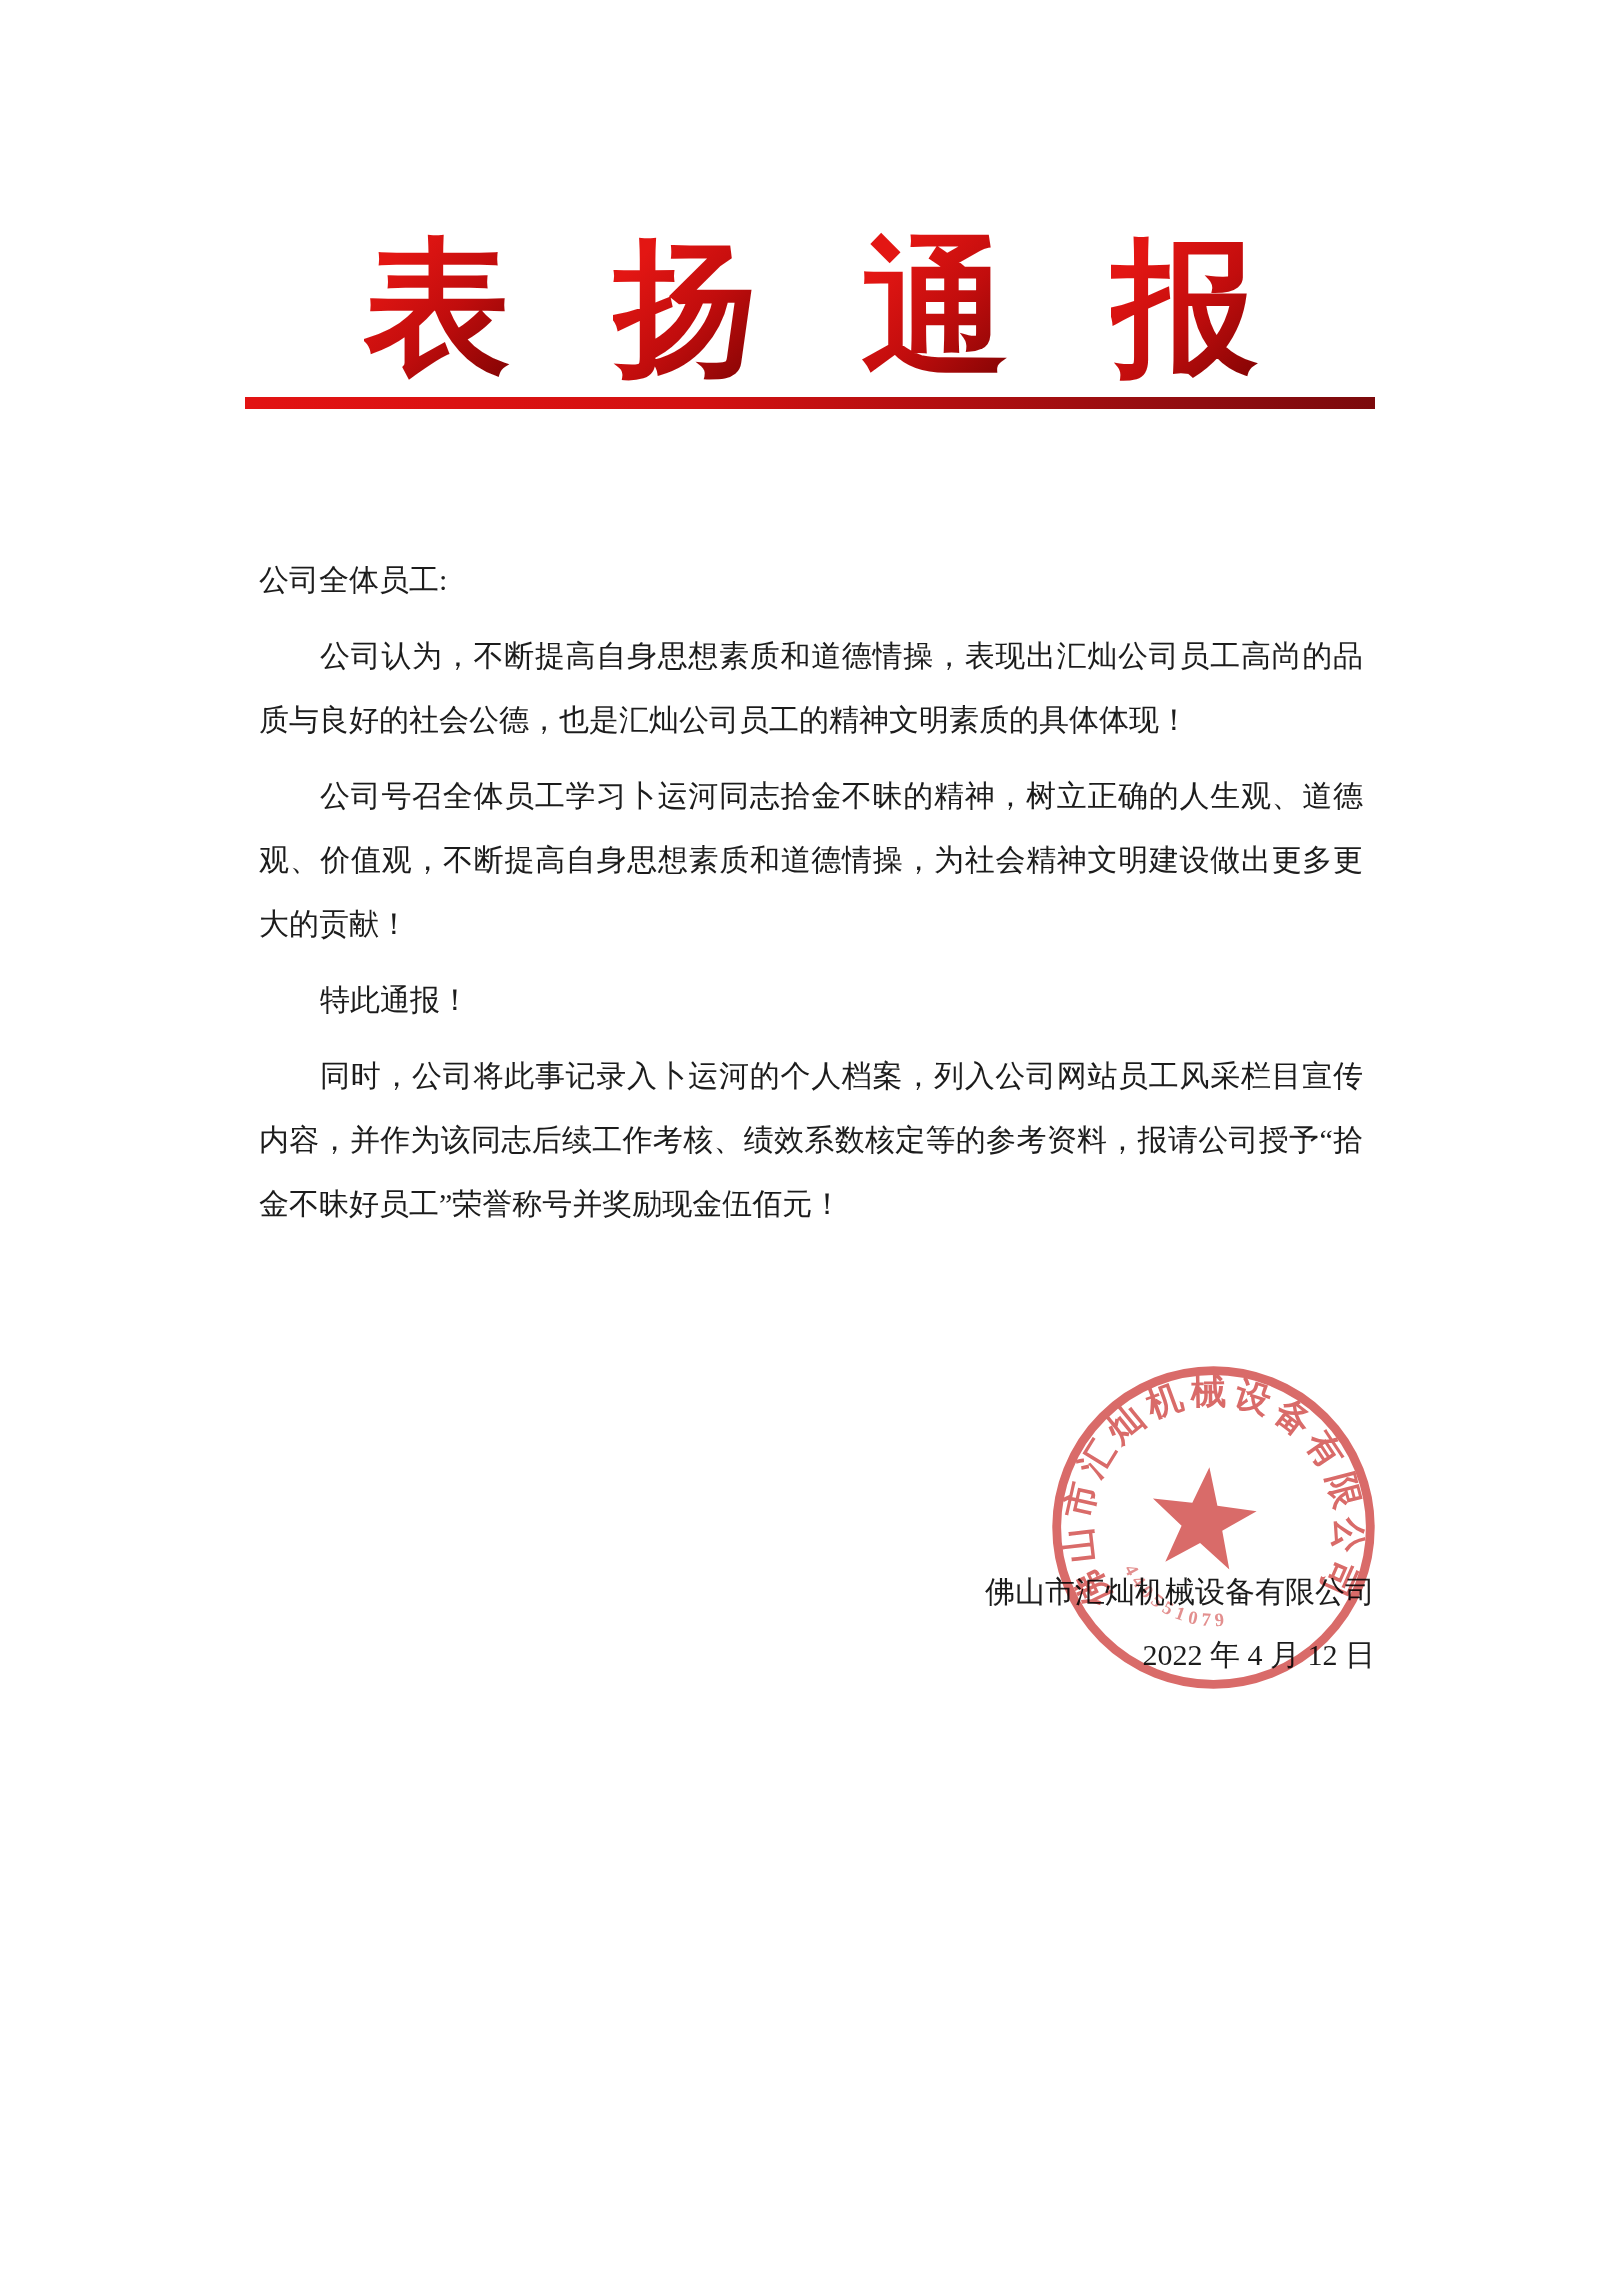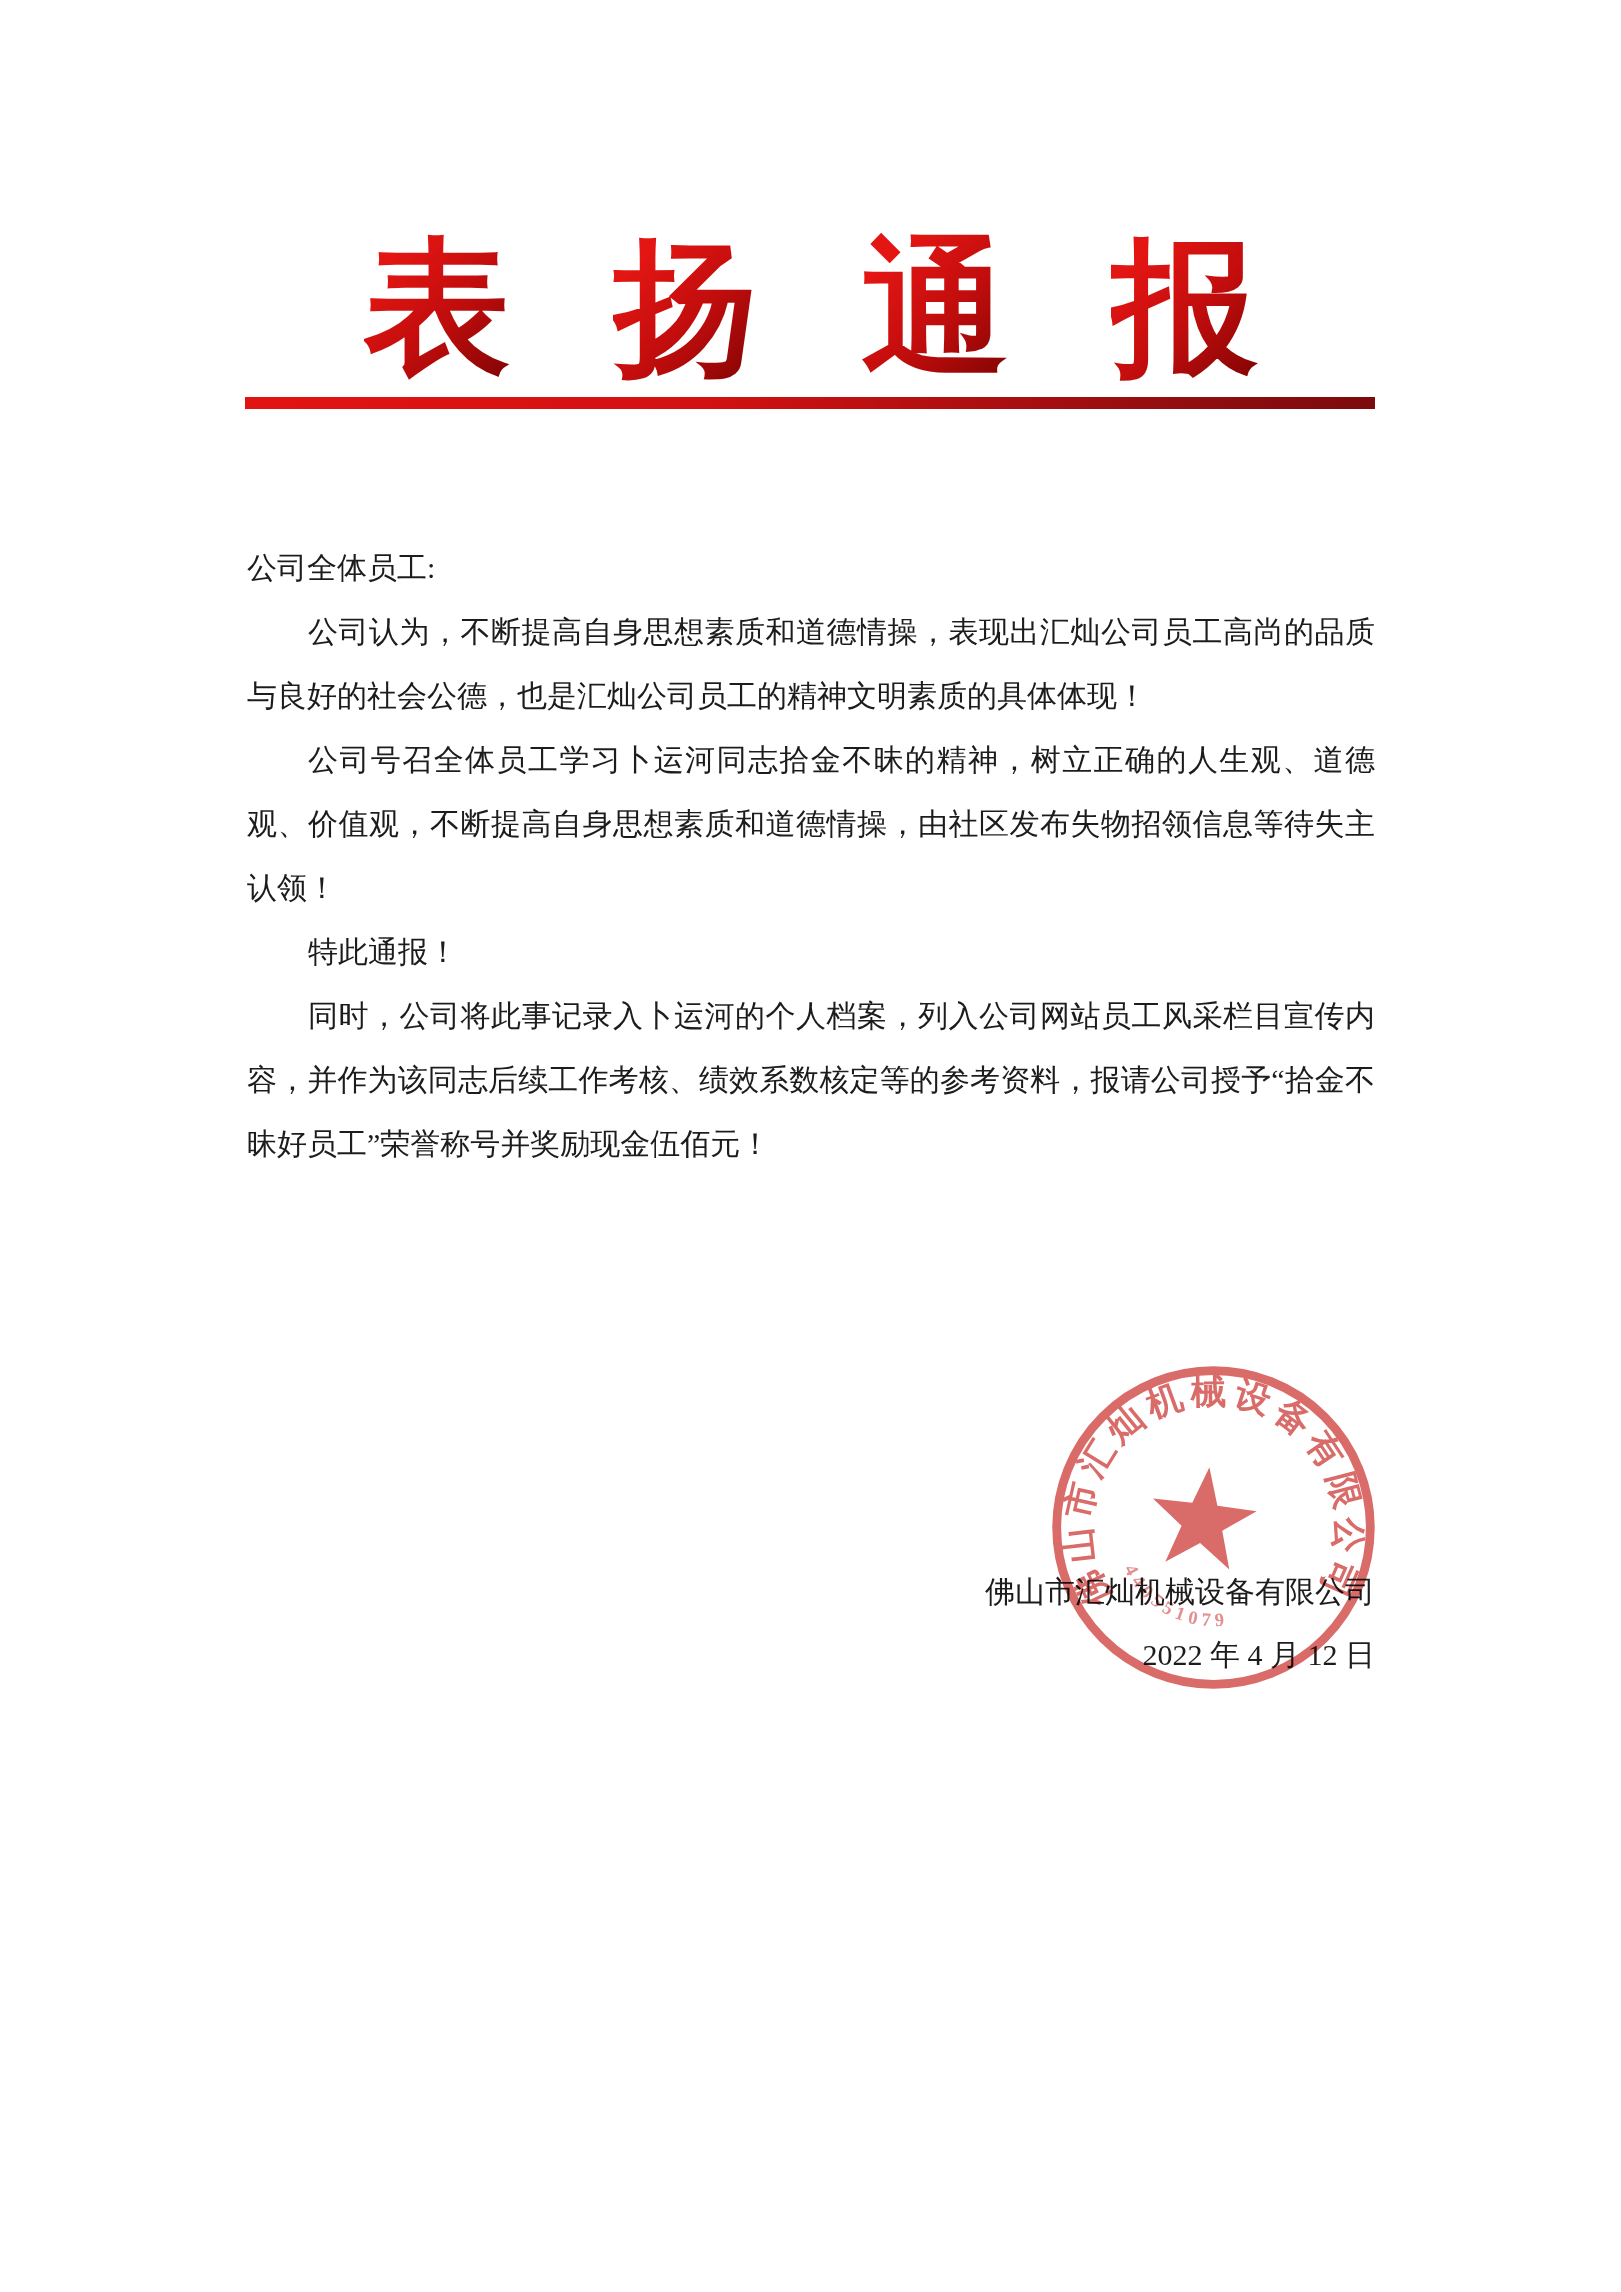--- a/index.html
+++ b/index.html
@@ -53,21 +53,21 @@
   
   .body-text {
     position: absolute;
     left: 247px;
     top: 536px;
     width: 1128px;
     font-size: 30px;
     line-height: 64px;
     text-align: justify;
   }
-  .body-text p { margin: 0; }
+  .body-text p { margin: 12px; }
   .body-text p.indented { text-indent: 61px; }
 
   
   .signature {
     position: absolute;
     left: 247px;
     top: 1560px;
     width: 1128px;
     text-align: right;
     font-size: 30px;
@@ -99,21 +99,21 @@
     <span class="title-char">扬</span>
     <span class="title-char">通</span>
     <span class="title-char">报</span>
   </div>
 
   <div class="title-divider"></div>
 
   <div class="body-text">
     <p>公司全体员工:</p>
     <p class="indented">公司认为，不断提高自身思想素质和道德情操，表现出汇灿公司员工高尚的品质与良好的社会公德，也是汇灿公司员工的精神文明素质的具体体现！</p>
-    <p class="indented">公司号召全体员工学习卜运河同志拾金不昧的精神，树立正确的人生观、道德观、价值观，不断提高自身思想素质和道德情操，由社区发布失物招领信息等待失主认领！</p>
+    <p class="indented">公司号召全体员工学习卜运河同志拾金不昧的精神，树立正确的人生观、道德观、价值观，不断提高自身思想素质和道德情操，为社会精神文明建设做出更多更大的贡献！</p>
     <p class="indented">特此通报！</p>
     <p class="indented">同时，公司将此事记录入卜运河的个人档案，列入公司网站员工风采栏目宣传内容，并作为该同志后续工作考核、绩效系数核定等的参考资料，报请公司授予“拾金不昧好员工”荣誉称号并奖励现金伍佰元！</p>
   </div>
 
   <div class="signature">
     <div>佛山市汇灿机械设备有限公司</div>
     <div>2022 年 4 月 12 日</div>
   </div>
 
   <svg class="seal" viewBox="0 0 350 350" xmlns="http://www.w3.org/2000/svg">

